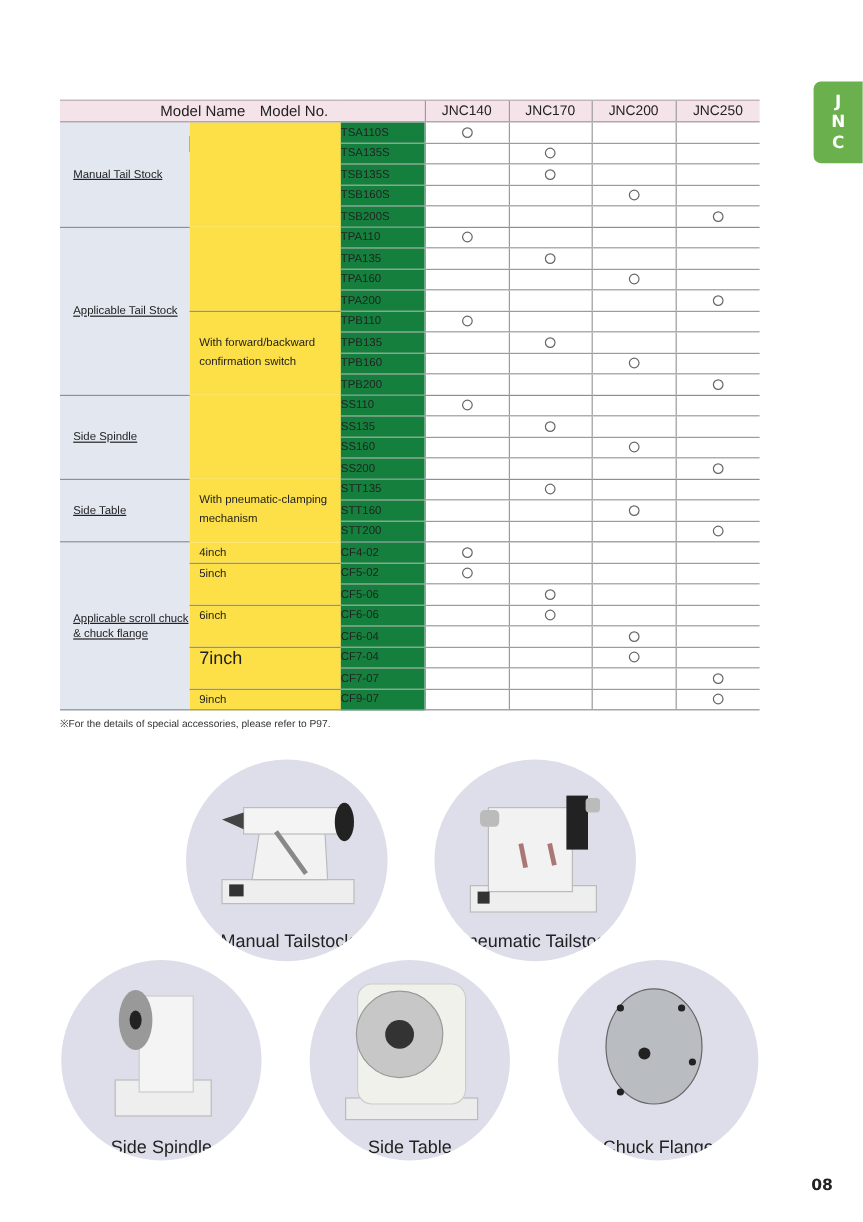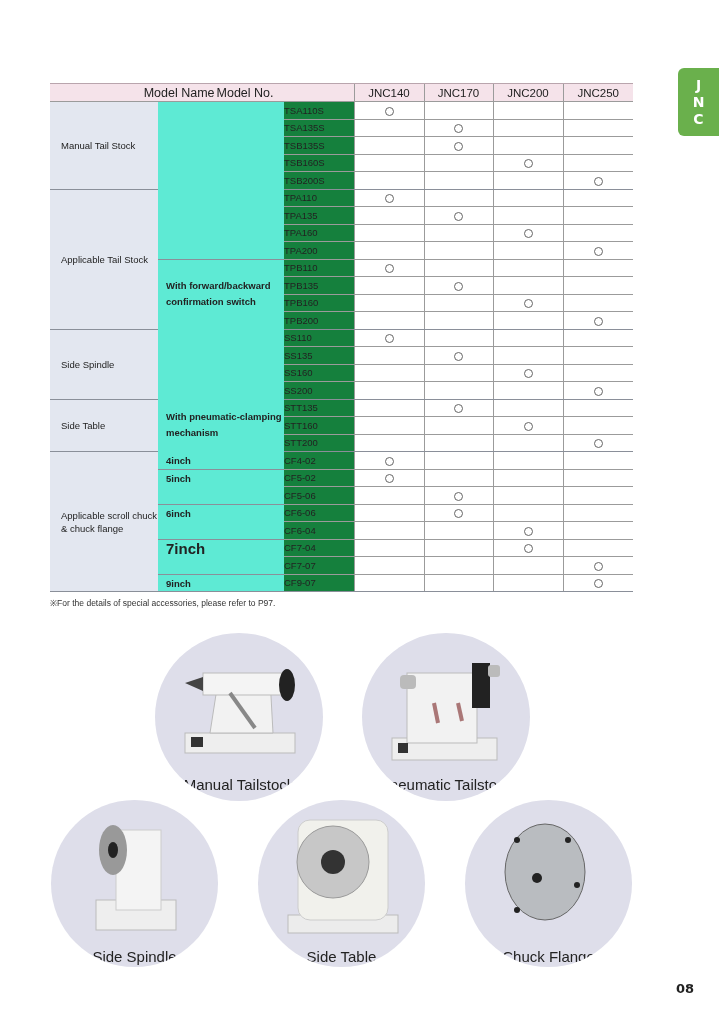--- a/index.html
+++ b/index.html
@@ -23,24 +23,24 @@
   table.acc {
     position: absolute; left: 50px; top: 83px; border-collapse: collapse; table-layout: fixed;
     font-size: 9.5px;
   }
   table.acc td, table.acc th { padding: 0; height: 17.5px; box-sizing: border-box; }
   table.acc thead th {
     background: #f5e3ea; font-weight: normal; height: 18px; border-top: 1px solid #b9a5ad;
     border-bottom: 1px solid #9b9b9b; font-size: 11.5px;
   }
   .hdr-left { text-align: right; padding-right: 80px !important; font-size: 12.5px !important; }
-  .hdr-left span { margin-left: 2px; }
+  .hdr-left span { margin-left: 12px; }
   .jnc { border-left: 1px solid #9b9b9b; text-align: center; }
-  .name-cell { background: #e3e7f0; vertical-align: middle; padding-left: 11px !important; line-height: 13px; border-bottom: 1px solid #8a8f99; }
-  .sub-cell { background: #5eead4; vertical-align: middle; line-height: 16px; font-weight: bold; }
+  .name-cell { background: #e3e7f0; vertical-align: middle; padding-left: 11px !important; line-height: 13px; border-bottom: 1px solid #8a8f99; text-decoration: underline; }
+  .sub-cell { background: #fde047; vertical-align: middle; line-height: 16px; }
   .model-cell { background: #15803d; text-align: left; padding-right: 12px !important; border-bottom: 1px solid #9b9b9b; font-size: 9.5px; }
   .mark { border-left: 1px solid #9b9b9b; border-bottom: 1px solid #9b9b9b; text-align: center; background: #fff; }
   .grp-end td { border-bottom: 1px solid #8a8f99; }
   .circle { display: inline-block; width: 7px; height: 7px; border: 1px solid #666; border-radius: 50%; vertical-align: middle; }
   .note { position: absolute; left: 50px; top: 597px; font-size: 8.5px; color: #333; }
   .photo {
     position: absolute; border-radius: 50%; background: #dedeea; overflow: hidden;
   }
   .photo .cap { position: absolute; left: 0; right: 0; text-align: center; font-size: 15px; color: #222; }
   .page-num { position: absolute; left: 676px; top: 981px; font-size: 13px; font-weight: bold; font-family: "DejaVu Sans", sans-serif; }

